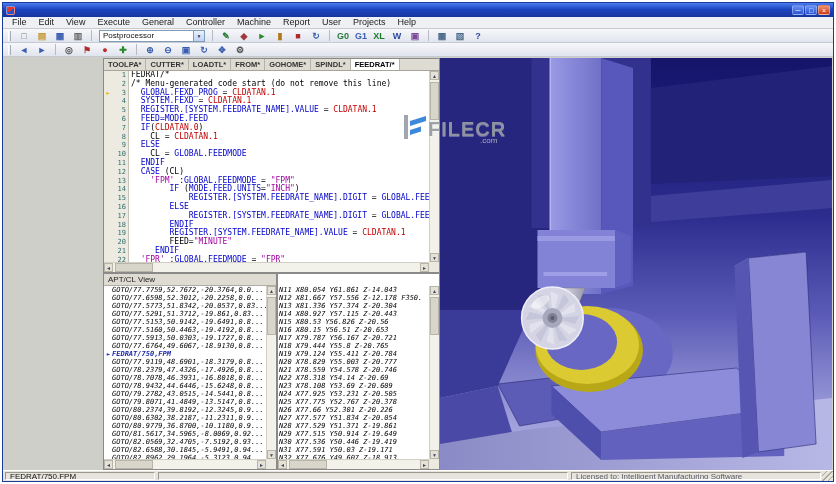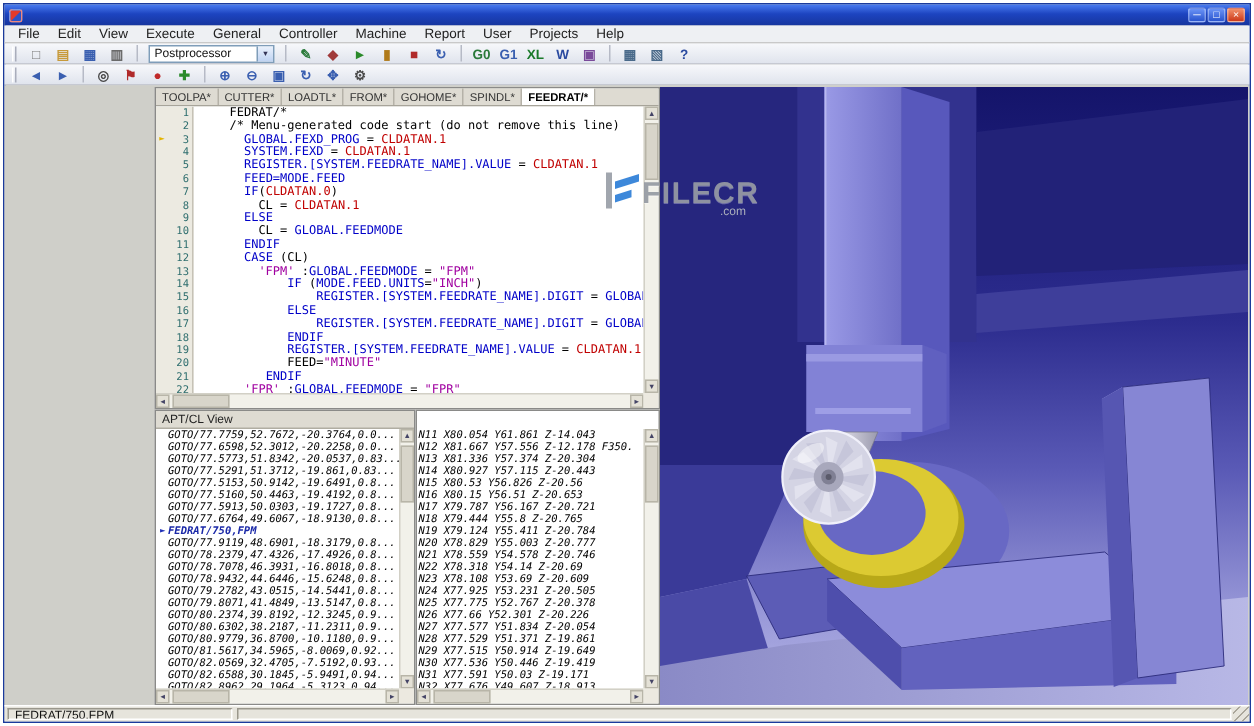--- a/index.html
+++ b/index.html
@@ -29,43 +29,43 @@
 
   
   .toolbar{position:absolute;left:0;right:0;height:14px;display:flex;align-items:center;
     background:linear-gradient(#f7f8fb,#e0e4ed);border-bottom:1px solid #c6c9d2;padding-left:4px;}
   .tb1{top:26px;} .tb2{top:40px;}
   .tb-grip{width:3px;height:10px;margin:0 4px 0 1px;flex:none;
     border-left:1px solid #fff;border-right:1px solid #a9adbb;}
   .tb-btn{min-width:16px;height:12px;display:inline-flex;align-items:center;justify-content:center;
     font-size:9px;font-weight:bold;margin:0 1px;border:1px solid transparent;border-radius:2px;cursor:default;}
   .tb-sep{width:1px;height:11px;background:#b6bac6;margin:0 4px;flex:none;}
-  .combo{width:84px;height:12px;background:#fff;border:1px solid #7f9db9;font-size:8px;
+  .combo{width:106px;height:12px;background:#fff;border:1px solid #7f9db9;font-size:8px;
     display:inline-flex;align-items:center;padding-left:3px;margin:0 3px;color:#111;}
   .combo-arrow{margin-left:auto;width:11px;height:100%;display:flex;align-items:center;justify-content:center;
     background:linear-gradient(#eaf1fc,#bfd3f2);border-left:1px solid #7f9db9;font-size:5px;color:#335;}
 
   
   .client{position:absolute;left:0;top:54px;right:0;bottom:11px;background:#cfcfc9;}
 
   
   .editor{position:absolute;left:100px;top:1px;width:337px;height:215px;background:#fff;
     border:1px solid #8a8a88;}
   .tabs{position:absolute;left:0;top:0;right:0;height:12px;background:#dedbd2;display:flex;
     border-bottom:1px solid #a7a49a;font-size:7.5px;}
-  .tab{padding:0 4px;display:flex;align-items:center;border-right:1px solid #b5b2a8;color:#333;white-space:nowrap;}
+  .tab{padding:0 4px;display:flex;align-items:center;border-right:1px solid #b5b2a8;color:#333;white-space:nowrap;font-weight:bold;}
   .tab.active{background:#fff;font-weight:bold;color:#000;}
   .editor-body{position:absolute;left:0;top:12px;right:10px;bottom:10px;display:flex;overflow:hidden;background:#fff;}
   .gutter{width:25px;flex:none;background:#eceae1;border-right:1px solid #c6c2b6;}
   .gut-row{height:8.8px;display:flex;font-family:"DejaVu Sans Mono",monospace;font-size:7px;}
   .gut-mark{width:8px;text-align:center;color:#e4b400;font-size:6px;line-height:8.8px;}
   .gut-num{flex:1;text-align:right;padding-right:2px;color:#2e6e6e;line-height:8.8px;}
   .code{flex:1;font-family:"DejaVu Sans Mono",monospace;font-size:8px;line-height:8.8px;
     white-space:pre;overflow:hidden;padding-left:2px;color:#000;}
-  .code-line{height:8.8px;margin-left:22px;}
+  .code-line{height:8.8px;}
   .c-b{color:#0000c8;text-align:right;} .c-r{color:#c00000;} .c-p{color:#a000a0;}
 
   
   .panel{position:absolute;top:216px;bottom:0;background:#fff;border:1px solid #8a8a88;}
   .apt{left:100px;width:174px;} .iso{left:274px;width:163px;}
   .panel-title{position:absolute;left:0;top:0;right:0;height:12px;background:#dedbd2;
     border-bottom:1px solid #b0ada2;font-size:8px;display:flex;align-items:center;padding-left:4px;color:#222;}
   .panel-body{position:absolute;left:0;top:12px;right:10px;bottom:10px;overflow:hidden;
     font-family:"DejaVu Sans Mono",monospace;font-size:7px;line-height:8px;white-space:pre;padding-left:1px;color:#000;font-style:italic;}
   .row{height:8px;display:flex;}
@@ -425,16 +425,17 @@
       <polygon points="8,8 24,3 24,8 8,13" fill="#2f7fd8"></polygon>
       <polygon points="8,17 19,13.5 19,18.5 8,22" fill="#2f7fd8"></polygon>
     </svg>
     <span class="wm-text">FILECR</span>
     <span class="wm-sub">.com</span>
   </div>
 
   <div class="statusbar">
     <span class="sb-cell sb-left">FEDRAT/750,FPM</span>
     <span class="sb-cell sb-mid"></span>
+    <span class="sb-cell sb-right">Licensed to: Intelligent Manufacturing Software</span>
     <span class="grip"></span>
   </div>
 
 </div>
 
 </body></html>

